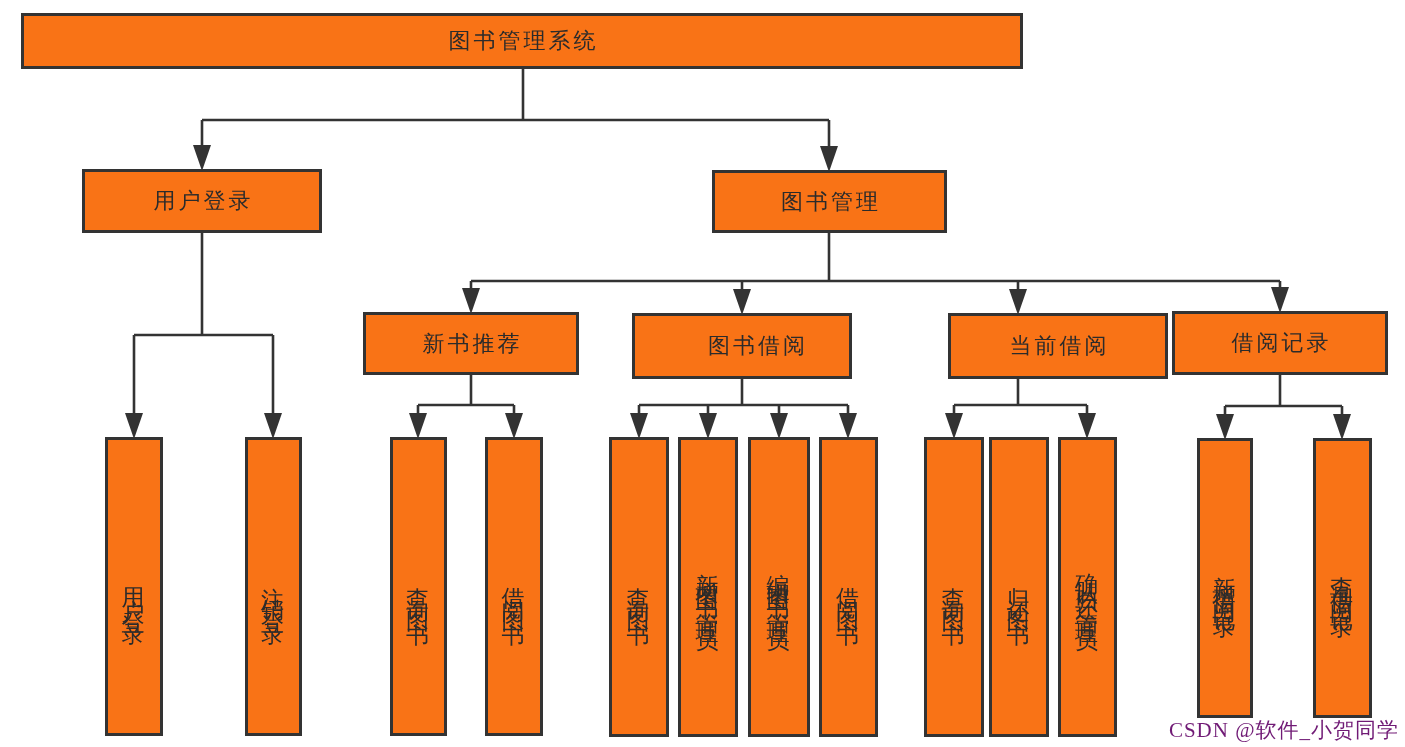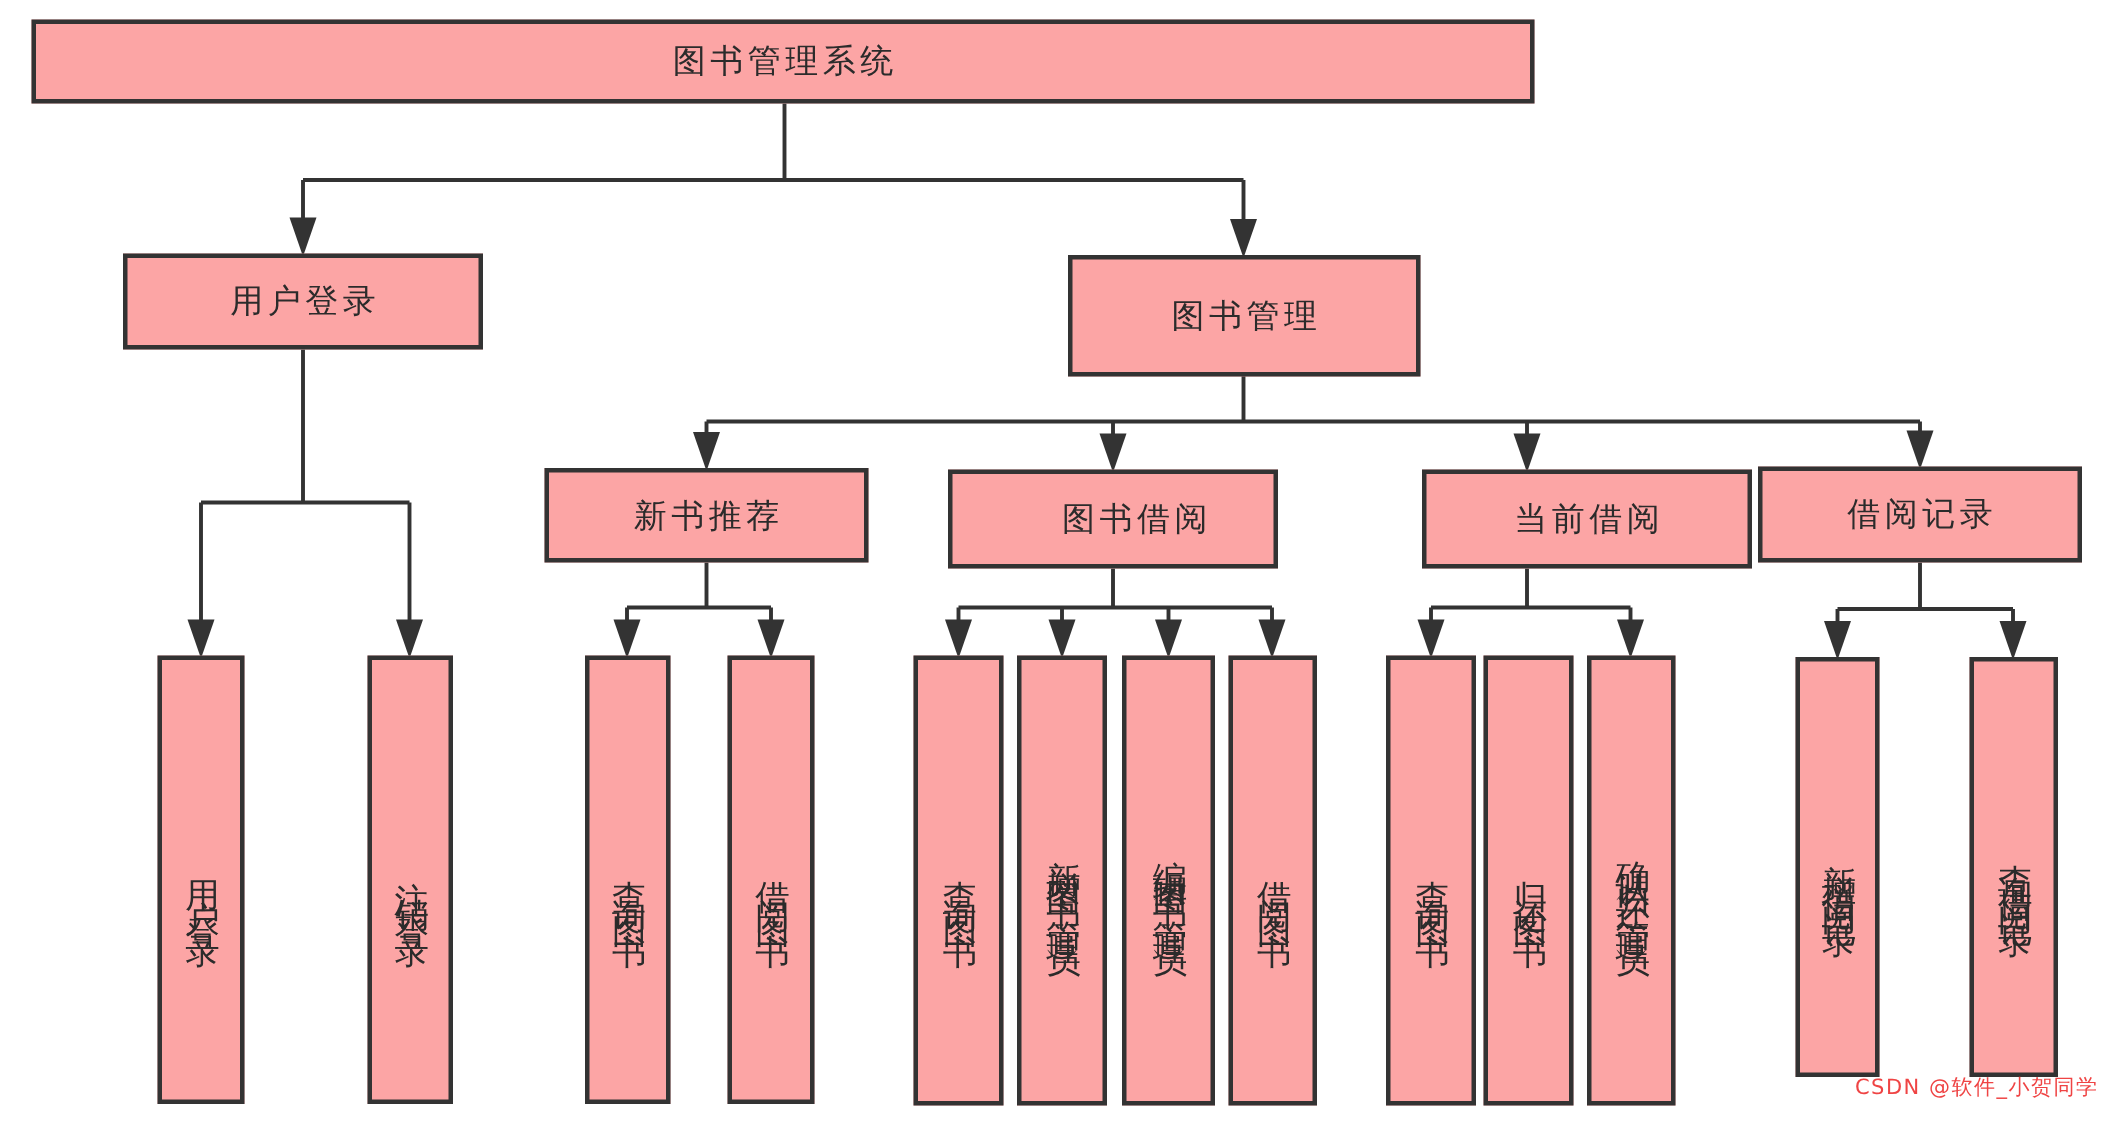--- a/index.html
+++ b/index.html
@@ -8,47 +8,47 @@
     width:1405px;height:747px;
     background:#ffffff;
     font-family:"DejaVu Sans","Liberation Sans",sans-serif;
     overflow:hidden;
   }
   #wires{position:absolute;left:0;top:0;z-index:1;}
   .node{
     position:absolute;
     box-sizing:border-box;
     border:3px solid #333333;
-    background:#fca5a5;
+    background:#f97316;
     color:#2b2b2b;
     display:flex;align-items:center;justify-content:center;
     z-index:2;
-    font-family:Liberation Mono, monospace;
   }
   .h-label{
     font-size:22px;
     letter-spacing:3px;
     padding-left:3px;
     white-space:nowrap;
   }
   .v-label{
     writing-mode:vertical-rl;
     font-size:23px;
     white-space:nowrap;
   }
   .v-short{letter-spacing:12px;padding-top:12px;}
   .v-long{letter-spacing:8px;padding-top:8px;}
   .watermark{
     position:absolute;
     z-index:3;
     right:6px;top:716px;
-    font-size:14px;
-    color:#ef4444;
+    font-size:21px;
+    color:#701a75;
     letter-spacing:1px;
     white-space:nowrap;
+    font-family:Liberation Serif, serif;
   }
 </style>
 </head>
 <body>
 
 <div id="canvas">
 
   <svg id="wires" width="1405" height="747" viewBox="0 0 1405 747">
     <g stroke="#333333" stroke-width="2.6" fill="none">
 
@@ -120,21 +120,21 @@
     </g>
   </svg>
 
   <div class="node" style="left:21px;top:13px;width:1002px;height:56px;">
     <span class="h-label">图书管理系统</span>
   </div>
 
   <div class="node" style="left:82px;top:169px;width:240px;height:64px;">
     <span class="h-label">用户登录</span>
   </div>
-  <div class="node" style="left:712px;top:170px;width:235px;height:81px;">
+  <div class="node" style="left:712px;top:170px;width:235px;height:63px;">
     <span class="h-label">图书管理</span>
   </div>
 
   <div class="node" style="left:363px;top:312px;width:216px;height:63px;">
     <span class="h-label">新书推荐</span>
   </div>
   <div class="node" style="left:632px;top:313px;width:220px;height:66px;padding-left:29px;">
     <span class="h-label">图书借阅</span>
   </div>
   <div class="node" style="left:948px;top:313px;width:220px;height:66px;">

